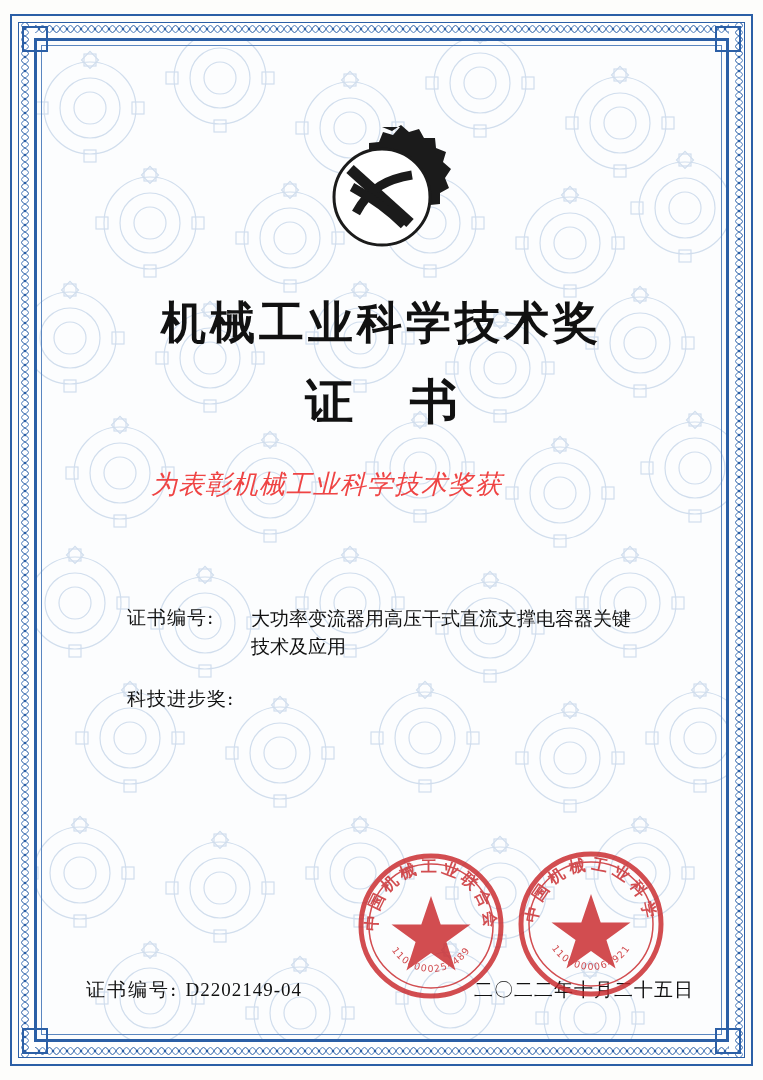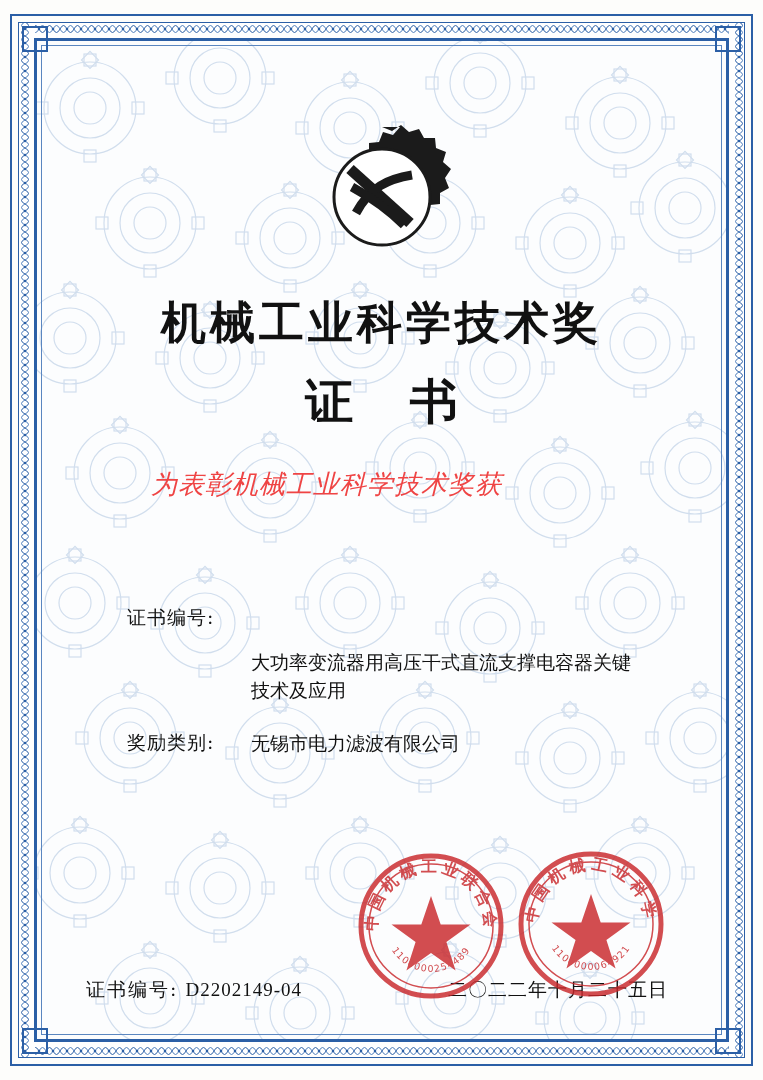--- a/index.html
+++ b/index.html
@@ -152,21 +152,21 @@
     white-space: nowrap;
   }
   .field-value {
     flex: 1 1 auto;
     font-size: 19px;
     line-height: 1.45;
     color: #111;
     font-family: "DejaVu Serif", serif;
     padding-left: 6px;
   }
-  .field-row.project .field-value { max-width: 392px; margin-top: 44px; }
+  .field-row.project .field-value { max-width: 392px; }
 
   .footer {
     position: absolute;
     bottom: 42px;
     left: 45px;
     right: 28px;
     display: flex;
     justify-content: space-between;
     align-items: baseline;
   }
@@ -178,21 +178,20 @@
     white-space: nowrap;
   }
   .cert-no .no-label { letter-spacing: 2px; margin-top: 36px; }
   .cert-no .no-value { font-family: "Liberation Serif", serif; }
   .issue-date {
     font-size: 19px;
     color: #111;
     font-family: "DejaVu Serif", serif;
     letter-spacing: 1px;
     white-space: nowrap;
-    margin-right: 26px;
   }
 
   
   .seals {
     position: absolute;
     z-index: 8;
     left: 355px;
     top: 848px;
     width: 340px;
     height: 160px;
@@ -335,22 +334,21 @@
     <div class="citation">
       <span class="line1">为表彰机械工业科学技术奖获</span>
     </div>
 
     <div class="fields">
       <div class="field-row project">
         <div class="field-label">证书编号:</div>
         <div class="field-value">大功率变流器用高压干式直流支撑电容器关键技术及应用</div>
       </div>
       <div class="field-row">
-        <div class="field-label">奖励类别:</div>
-        <div class="field-value">无锡市电力滤波有限公司</div>
+        <div class="field-label">科技进步奖:</div>
       </div>
     </div>
 
     <div class="footer">
       <div class="cert-no">
         <span class="no-label">证书编号:</span>
         <span class="no-value">D2202149-04</span>
       </div>
       <div class="issue-date">二〇二二年十月二十五日</div>
     </div>

